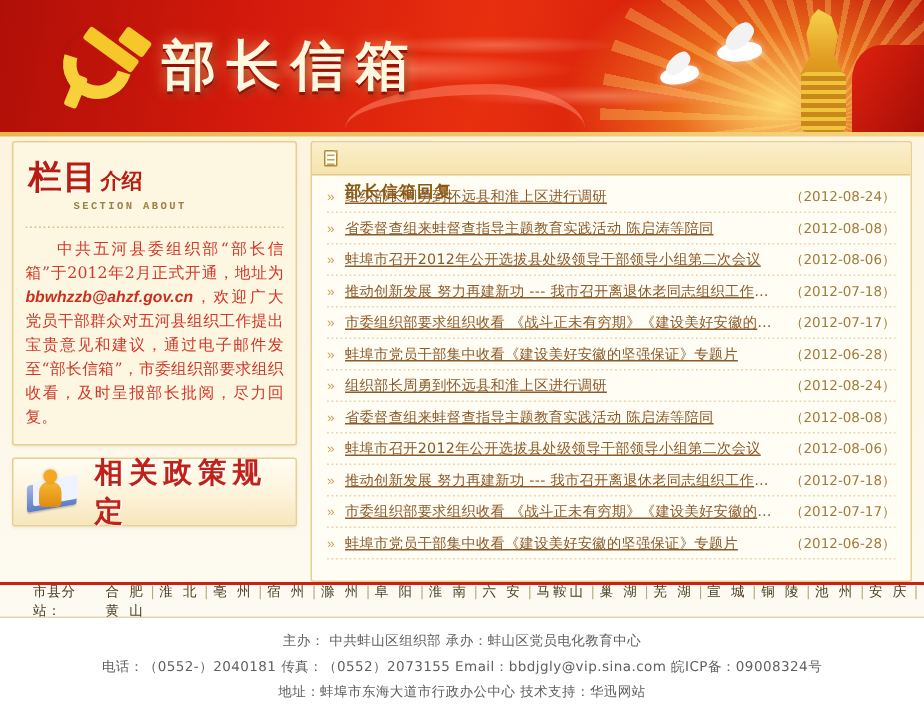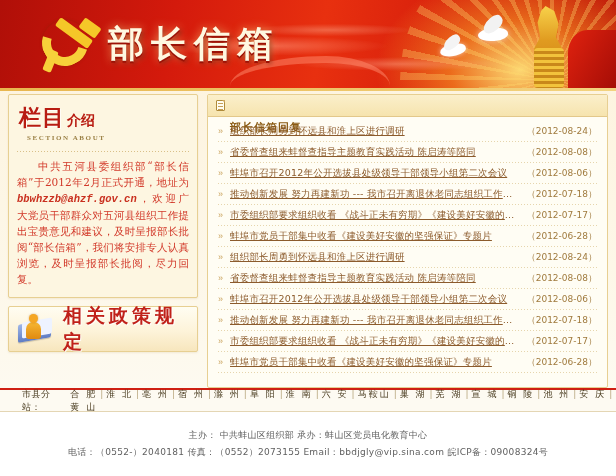--- a/index.html
+++ b/index.html
@@ -122,37 +122,37 @@
     font-family:"DejaVu Serif","Liberation Serif",serif;
     font-size:22px; color:#b81c12; font-weight:700; letter-spacing:1px;
     text-shadow: 1px 1px 0 rgba(255,255,255,.7);
   }
   .sec-head .cn-sub {
     font-family:"DejaVu Serif","Liberation Serif",serif;
     font-size:14px; color:#b81c12; font-weight:700; margin-left:2px;
   }
   .sec-head .en {
     display:block;
-    font-family:Liberation Serif, serif;
-    font-size:7px; letter-spacing:1.6px; color:#9c8247; margin-top:1px; margin-left:8px;
+    font-family:Liberation Mono, monospace;
+    font-size:7px; letter-spacing:1.6px; color:#9c8247; margin-top:1px; margin-left:30px;
     font-weight:700;
   }
   .dotrule {
     height:1px; margin:5px 0 6px 0;
     background-image: linear-gradient(90deg,#d9c089 50%, transparent 0);
     background-size: 3px 1px; background-repeat: repeat-x;
   }
   .intro-text {
     font-family:"DejaVu Serif","Liberation Serif",serif;
     font-size:10.5px; line-height:16px; color:#d2392a;
     text-indent:21px; text-align:justify;
   }
   .intro-text .mail {
     font-style:italic; font-weight:700; color:#c9301f;
-    font-family:Liberation Mono, monospace;
+    font-family:Liberation Sans, sans-serif;
     text-decoration:none;
   }
   .panel-policy {
     margin-top:8px; height:46px;
     display:flex; align-items:center; gap:8px;
     padding: 0 8px;
     background: linear-gradient(180deg,#fffdf2 0%, #fdf3d9 55%, #f7e6bd 100%);
   }
   .book-icon { position:relative; width:38px; height:30px; flex:0 0 38px; }
   .book-icon .cover {
@@ -292,21 +292,21 @@
   <div class="content">
 
     <div class="sidebar">
 
       <div class="panel panel-intro">
         <div class="sec-head">
           <span class="cn">栏目</span><span class="cn-sub">介绍</span>
           <span class="en">SECTION ABOUT</span>
         </div>
         <div class="dotrule"></div>
-        <div class="intro-text"><span>中共五河县委组织部“部长信箱”于2012年2月正式开通，地址为</span><a class="mail" href="#">bbwhzzb@ahzf.gov.cn</a><span>，欢迎广大党员干部群众对五河县组织工作提出宝贵意见和建议，及时呈报部长批阅“部长信箱”，我们将安排专人认真浏览，及时呈报部长批阅，尽力回复。</span></div>
+        <div class="intro-text"><span>中共五河县委组织部“部长信箱”于2012年2月正式开通，地址为</span><a class="mail" href="#">bbwhzzb@ahzf.gov.cn</a><span>，欢迎广大党员干部群众对五河县组织工作提出宝贵意见和建议，通过电子邮件发至“部长信箱”，市委组织部要求组织收看，及时呈报部长批阅，尽力回复。</span></div>
       </div>
 
       <div class="panel panel-policy">
         <div class="book-icon">
           <div class="cover"></div>
           <div class="page2"></div>
           <div class="person-body"></div>
           <div class="person-head"></div>
         </div>
         <div class="policy-title">相关政策规定</div>
@@ -389,15 +389,16 @@
   </div>
 
   <div class="citybar">
     <span class="lbl">市县分站：</span>
     <span id="city-list"><a class="city" href="#" style="text-decoration: none;">合 肥</a><span class="sep">|</span><a class="city" href="#" style="text-decoration: none;">淮 北</a><span class="sep">|</span><a class="city" href="#" style="text-decoration: none;">亳 州</a><span class="sep">|</span><a class="city" href="#" style="text-decoration: none;">宿 州</a><span class="sep">|</span><a class="city" href="#" style="text-decoration: none;">滁 州</a><span class="sep">|</span><a class="city" href="#" style="text-decoration: none;">阜 阳</a><span class="sep">|</span><a class="city" href="#" style="text-decoration: none;">淮 南</a><span class="sep">|</span><a class="city" href="#" style="text-decoration: none;">六 安</a><span class="sep">|</span><a class="city" href="#" style="text-decoration: none;">马鞍山</a><span class="sep">|</span><a class="city" href="#" style="text-decoration: none;">巢 湖</a><span class="sep">|</span><a class="city" href="#" style="text-decoration: none;">芜 湖</a><span class="sep">|</span><a class="city" href="#" style="text-decoration: none;">宣 城</a><span class="sep">|</span><a class="city" href="#" style="text-decoration: none;">铜 陵</a><span class="sep">|</span><a class="city" href="#" style="text-decoration: none;">池 州</a><span class="sep">|</span><a class="city" href="#" style="text-decoration: none;">安 庆</a><span class="sep">|</span><a class="city" href="#" style="text-decoration: none;">黄 山</a></span>
   </div>
 
   <div class="footer">
     <div class="line">主办： 中共蚌山区组织部 承办：蚌山区党员电化教育中心</div>
     <div class="line">电话：（0552-）2040181 传真：（0552）2073155 Email：bbdjgly@vip.sina.com 皖ICP备：09008324号</div>
+    <div class="line">地址：蚌埠市东海大道市行政办公中心 技术支持：华迅网站</div>
   </div>
 
 </div>
 
 </body></html>

